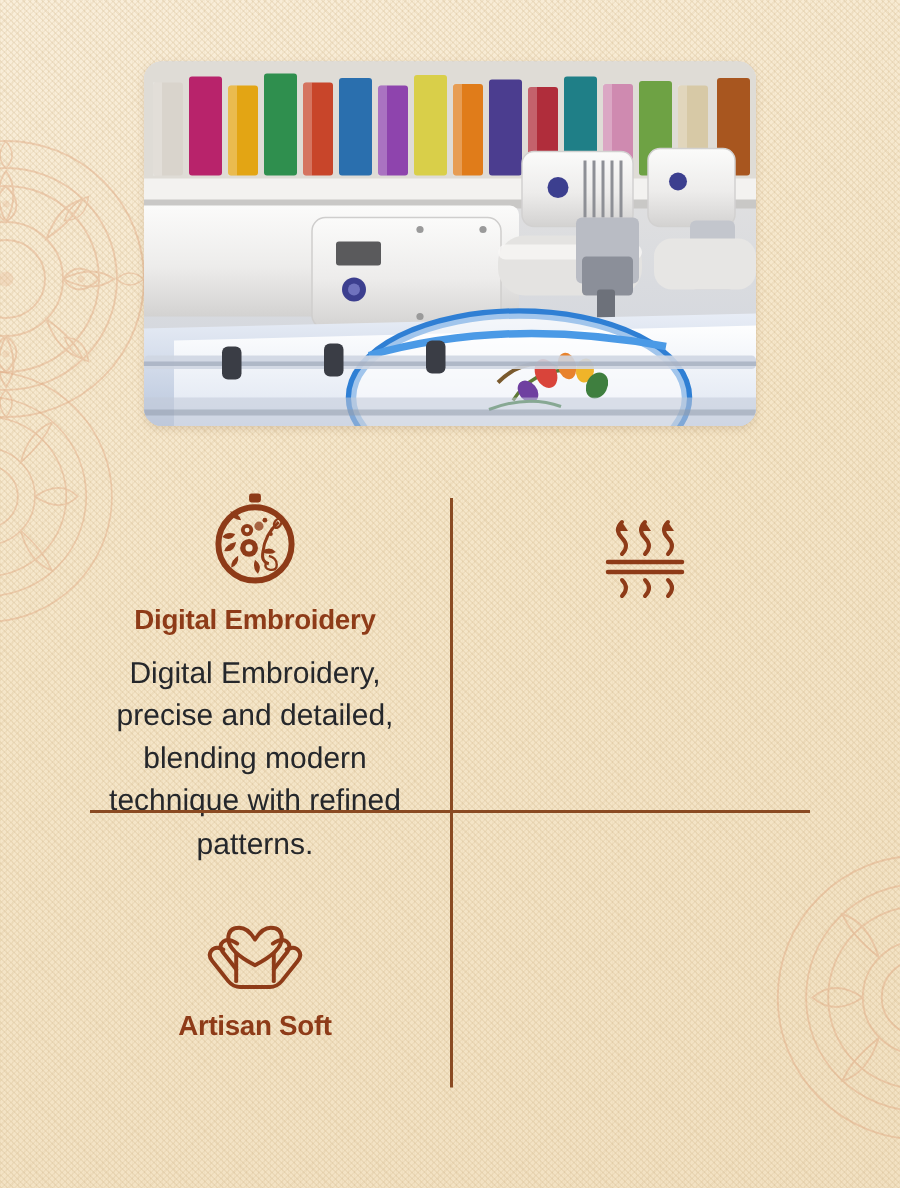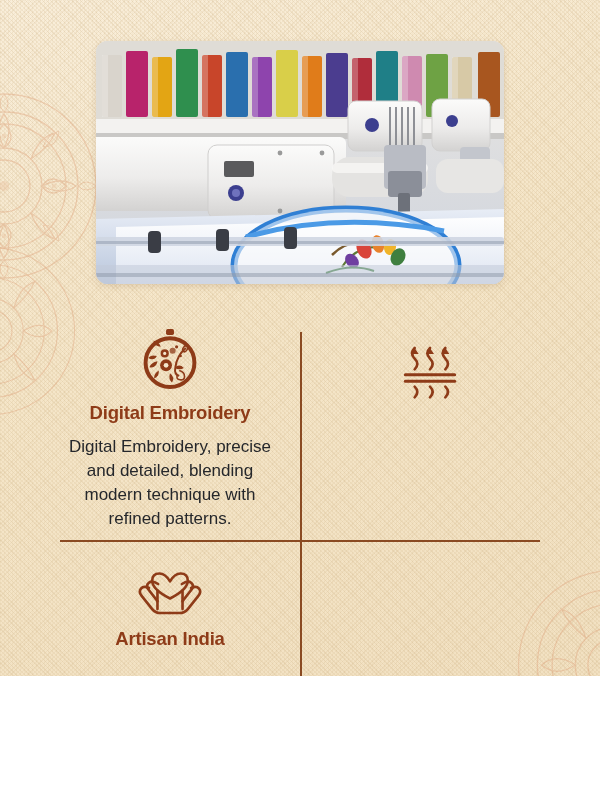--- a/index.html
+++ b/index.html
@@ -4,21 +4,21 @@
 <style>
   * { margin:0; padding:0; box-sizing:border-box; }
 
   html, body {
     width:600px; height:800px;
     font-family:"Liberation Sans", sans-serif;
   }
 
   #page {
     position:relative;
-    width:600px; height:676px;
+    width:600px; height:792px;
     overflow:hidden;
     background-color:#F6E8CE;
     background-image:
       repeating-linear-gradient(45deg,  rgba(198,168,120,0.18) 0 1px, rgba(255,255,255,0) 1px 3px),
       repeating-linear-gradient(-45deg, rgba(198,168,120,0.14) 0 1px, rgba(255,255,255,0) 1px 3px),
       repeating-linear-gradient(90deg,  rgba(222,198,155,0.13) 0 1px, rgba(255,255,255,0) 1px 4px),
       linear-gradient(160deg, #F9EEDA 0%, #F5E6C9 45%, #F2E1C2 100%);
   }
 
   
@@ -85,21 +85,21 @@
 
   .f-title {
     font-size:18.5px;
     font-weight:bold;
     color:#8E3B18;
     letter-spacing:-0.2px;
     margin-bottom:11px;
     white-space:nowrap;
   }
   .f-desc {
-    font-size:17px;
+    font-size:20px;
     line-height:1.42;
     color:#25272B;
     max-width:230px;
   }
 </style>
 </head>
 <body>
 
 <div id="page">
 
@@ -385,18 +385,18 @@
               <path d="M50 40 q-7 -12 -16 -12 q-11 0 -11 11 q0 13 27 27 q27 -14 27 -27 q0 -11 -11 -11 q-9 0 -16 12z"></path>
               <path d="M32 44 q-9 -6 -14 -2 q-5 4 -1 10 l14 18"></path>
               <path d="M18 50 q-8 -4 -12 1 q-4 5 1 11 l16 20 q5 6 12 6 l15 0"></path>
               <path d="M68 44 q9 -6 14 -2 q5 4 1 10 l-14 18"></path>
               <path d="M82 50 q8 -4 12 1 q4 5 -1 11 l-16 20 q-5 6 -12 6 l-15 0"></path>
               <path d="M31 54 l0 28"></path>
               <path d="M69 54 l0 28"></path>
             </g>
           </svg>
         </div>
-        <div class="f-title">Artisan India</div>
+        <div class="f-title">Artisan Soft</div>
       </div>
     </div>
   </div>
 
 </div>
 
 </body></html>

